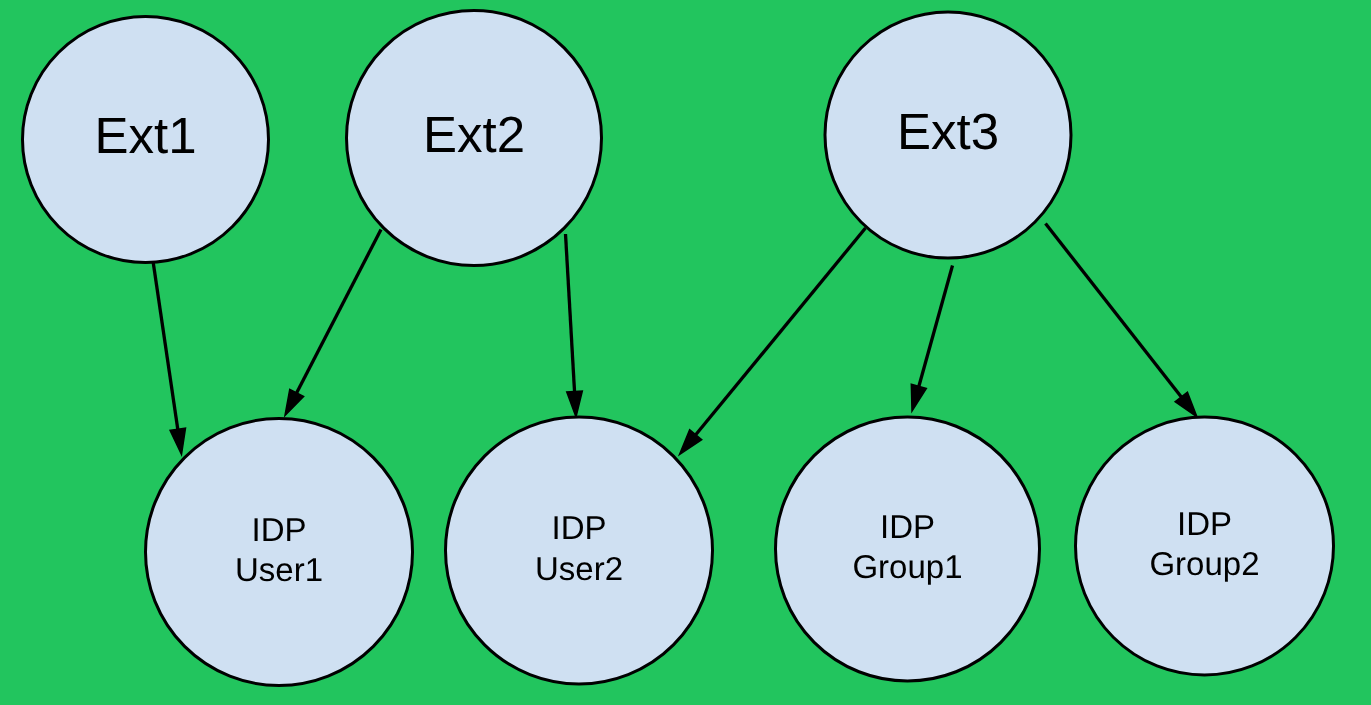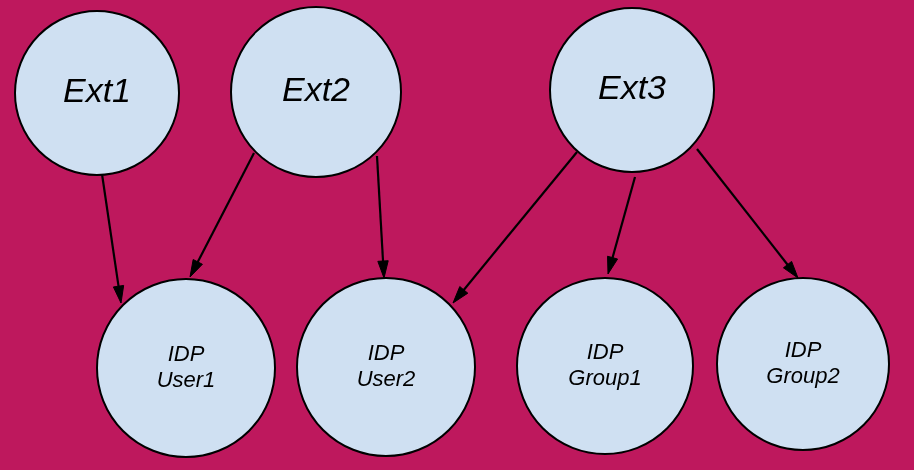--- a/index.html
+++ b/index.html
@@ -8,23 +8,22 @@
     padding: 0;
     background: #ffffff;
   }
   body {
     font-family: "Liberation Sans", sans-serif;
   }
   #diagram-canvas {
     position: relative;
     width: 914px;
     height: 470px;
-    background: #be185d;
+    background: #22c55e;
     overflow: hidden;
-    font-style: italic;
   }
   #diagram-svg {
     position: absolute;
     left: 0;
     top: 0;
     width: 914px;
     height: 470px;
     display: block;
   }
   .node-circle {

